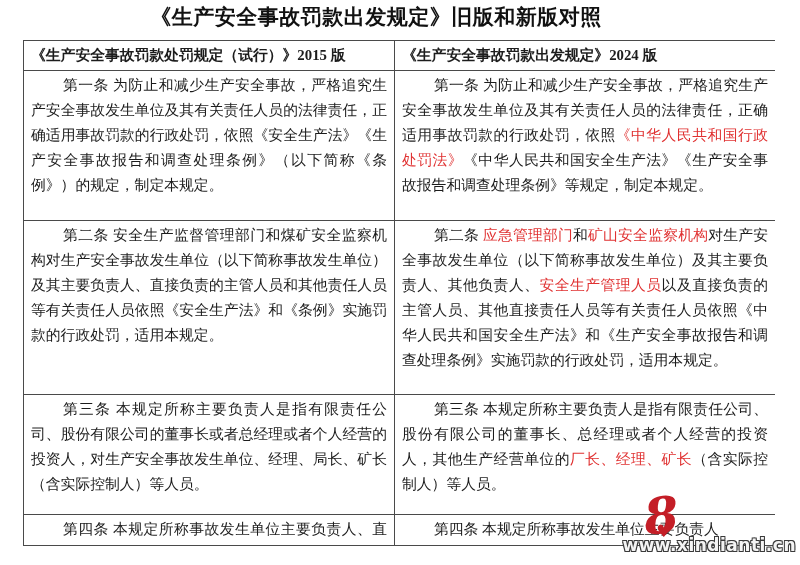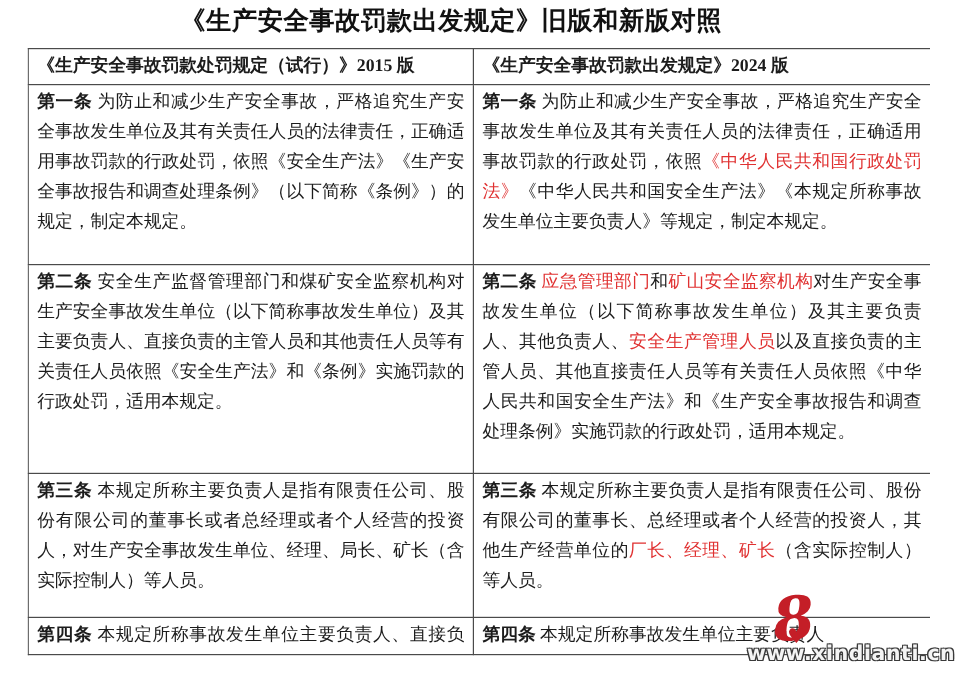--- a/index.html
+++ b/index.html
@@ -50,21 +50,21 @@
     vertical-align: middle;
     padding: 0 7px;
     font-size: 14.8px;
   }
   tr.r1 { height: 150px; }
   tr.r2 { height: 174px; }
   tr.r3 { height: 120px; }
   tr.r4 { height: 31px; }
   tr.r4 td .clip { height: 26px; overflow: hidden; }
   .red { color: #e03131; }
-  .bold { font-weight: bold; }
+  .bold { font-weight: normal; margin-left: 32px; }
   
   .watermark {
     position: absolute;
     right: 2px; bottom: 6px;
     width: 150px; height: 64px;
     z-index: 10;
     pointer-events: none;
   }
   .wm-monogram {
     position: absolute;
@@ -127,21 +127,21 @@
         <col class="c1">
         <col class="c2">
       </colgroup>
     <tbody>
         <tr>
       <th>《生产安全事故罚款处罚规定（试行）》2015 版</th>
       <th>《生产安全事故罚款出发规定》2024 版</th>
     </tr>
     <tr class="r1">
       <td><span class="bold">第一条</span><span> 为防止和减少生产安全事故，严格追究生产安全事故发生单位及其有关责任人员的法律责任，正确适用事故罚款的行政处罚，依照《安全生产法》《生产安全事故报告和调查处理条例》（以下简称《条例》）的规定，制定本规定。</span></td>
-      <td><span class="bold">第一条</span><span> 为防止和减少生产安全事故，严格追究生产安全事故发生单位及其有关责任人员的法律责任，正确适用事故罚款的行政处罚，依照</span><span class="red">《中华人民共和国行政处罚法》</span><span>《中华人民共和国安全生产法》《本规定所称事故发生单位主要负责人》等规定，制定本规定。</span></td>
+      <td><span class="bold">第一条</span><span> 为防止和减少生产安全事故，严格追究生产安全事故发生单位及其有关责任人员的法律责任，正确适用事故罚款的行政处罚，依照</span><span class="red">《中华人民共和国行政处罚法》</span><span>《中华人民共和国安全生产法》《生产安全事故报告和调查处理条例》等规定，制定本规定。</span></td>
     </tr>
     <tr class="r2">
       <td><span class="bold">第二条</span><span> 安全生产监督管理部门和煤矿安全监察机构对生产安全事故发生单位（以下简称事故发生单位）及其主要负责人、直接负责的主管人员和其他责任人员等有关责任人员依照《安全生产法》和《条例》实施罚款的行政处罚，适用本规定。</span></td>
       <td><span class="bold">第二条</span><span> </span><span class="red">应急管理部门</span><span>和</span><span class="red">矿山安全监察机构</span><span>对生产安全事故发生单位（以下简称事故发生单位）及其主要负责人、其他负责人、</span><span class="red">安全生产管理人员</span><span>以及直接负责的主管人员、其他直接责任人员等有关责任人员依照《中华人民共和国安全生产法》和《生产安全事故报告和调查处理条例》实施罚款的行政处罚，适用本规定。</span></td>
     </tr>
     <tr class="r3">
       <td><span class="bold">第三条</span><span> 本规定所称主要负责人是指有限责任公司、股份有限公司的董事长或者总经理或者个人经营的投资人，对生产安全事故发生单位、经理、局长、矿长（含实际控制人）等人员。</span></td>
       <td><span class="bold">第三条</span><span> 本规定所称主要负责人是指有限责任公司、股份有限公司的董事长、总经理或者个人经营的投资人，其他生产经营单位的</span><span class="red">厂长、经理、矿长</span><span>（含实际控制人）等人员。</span></td>
     </tr>
     <tr class="r4">

